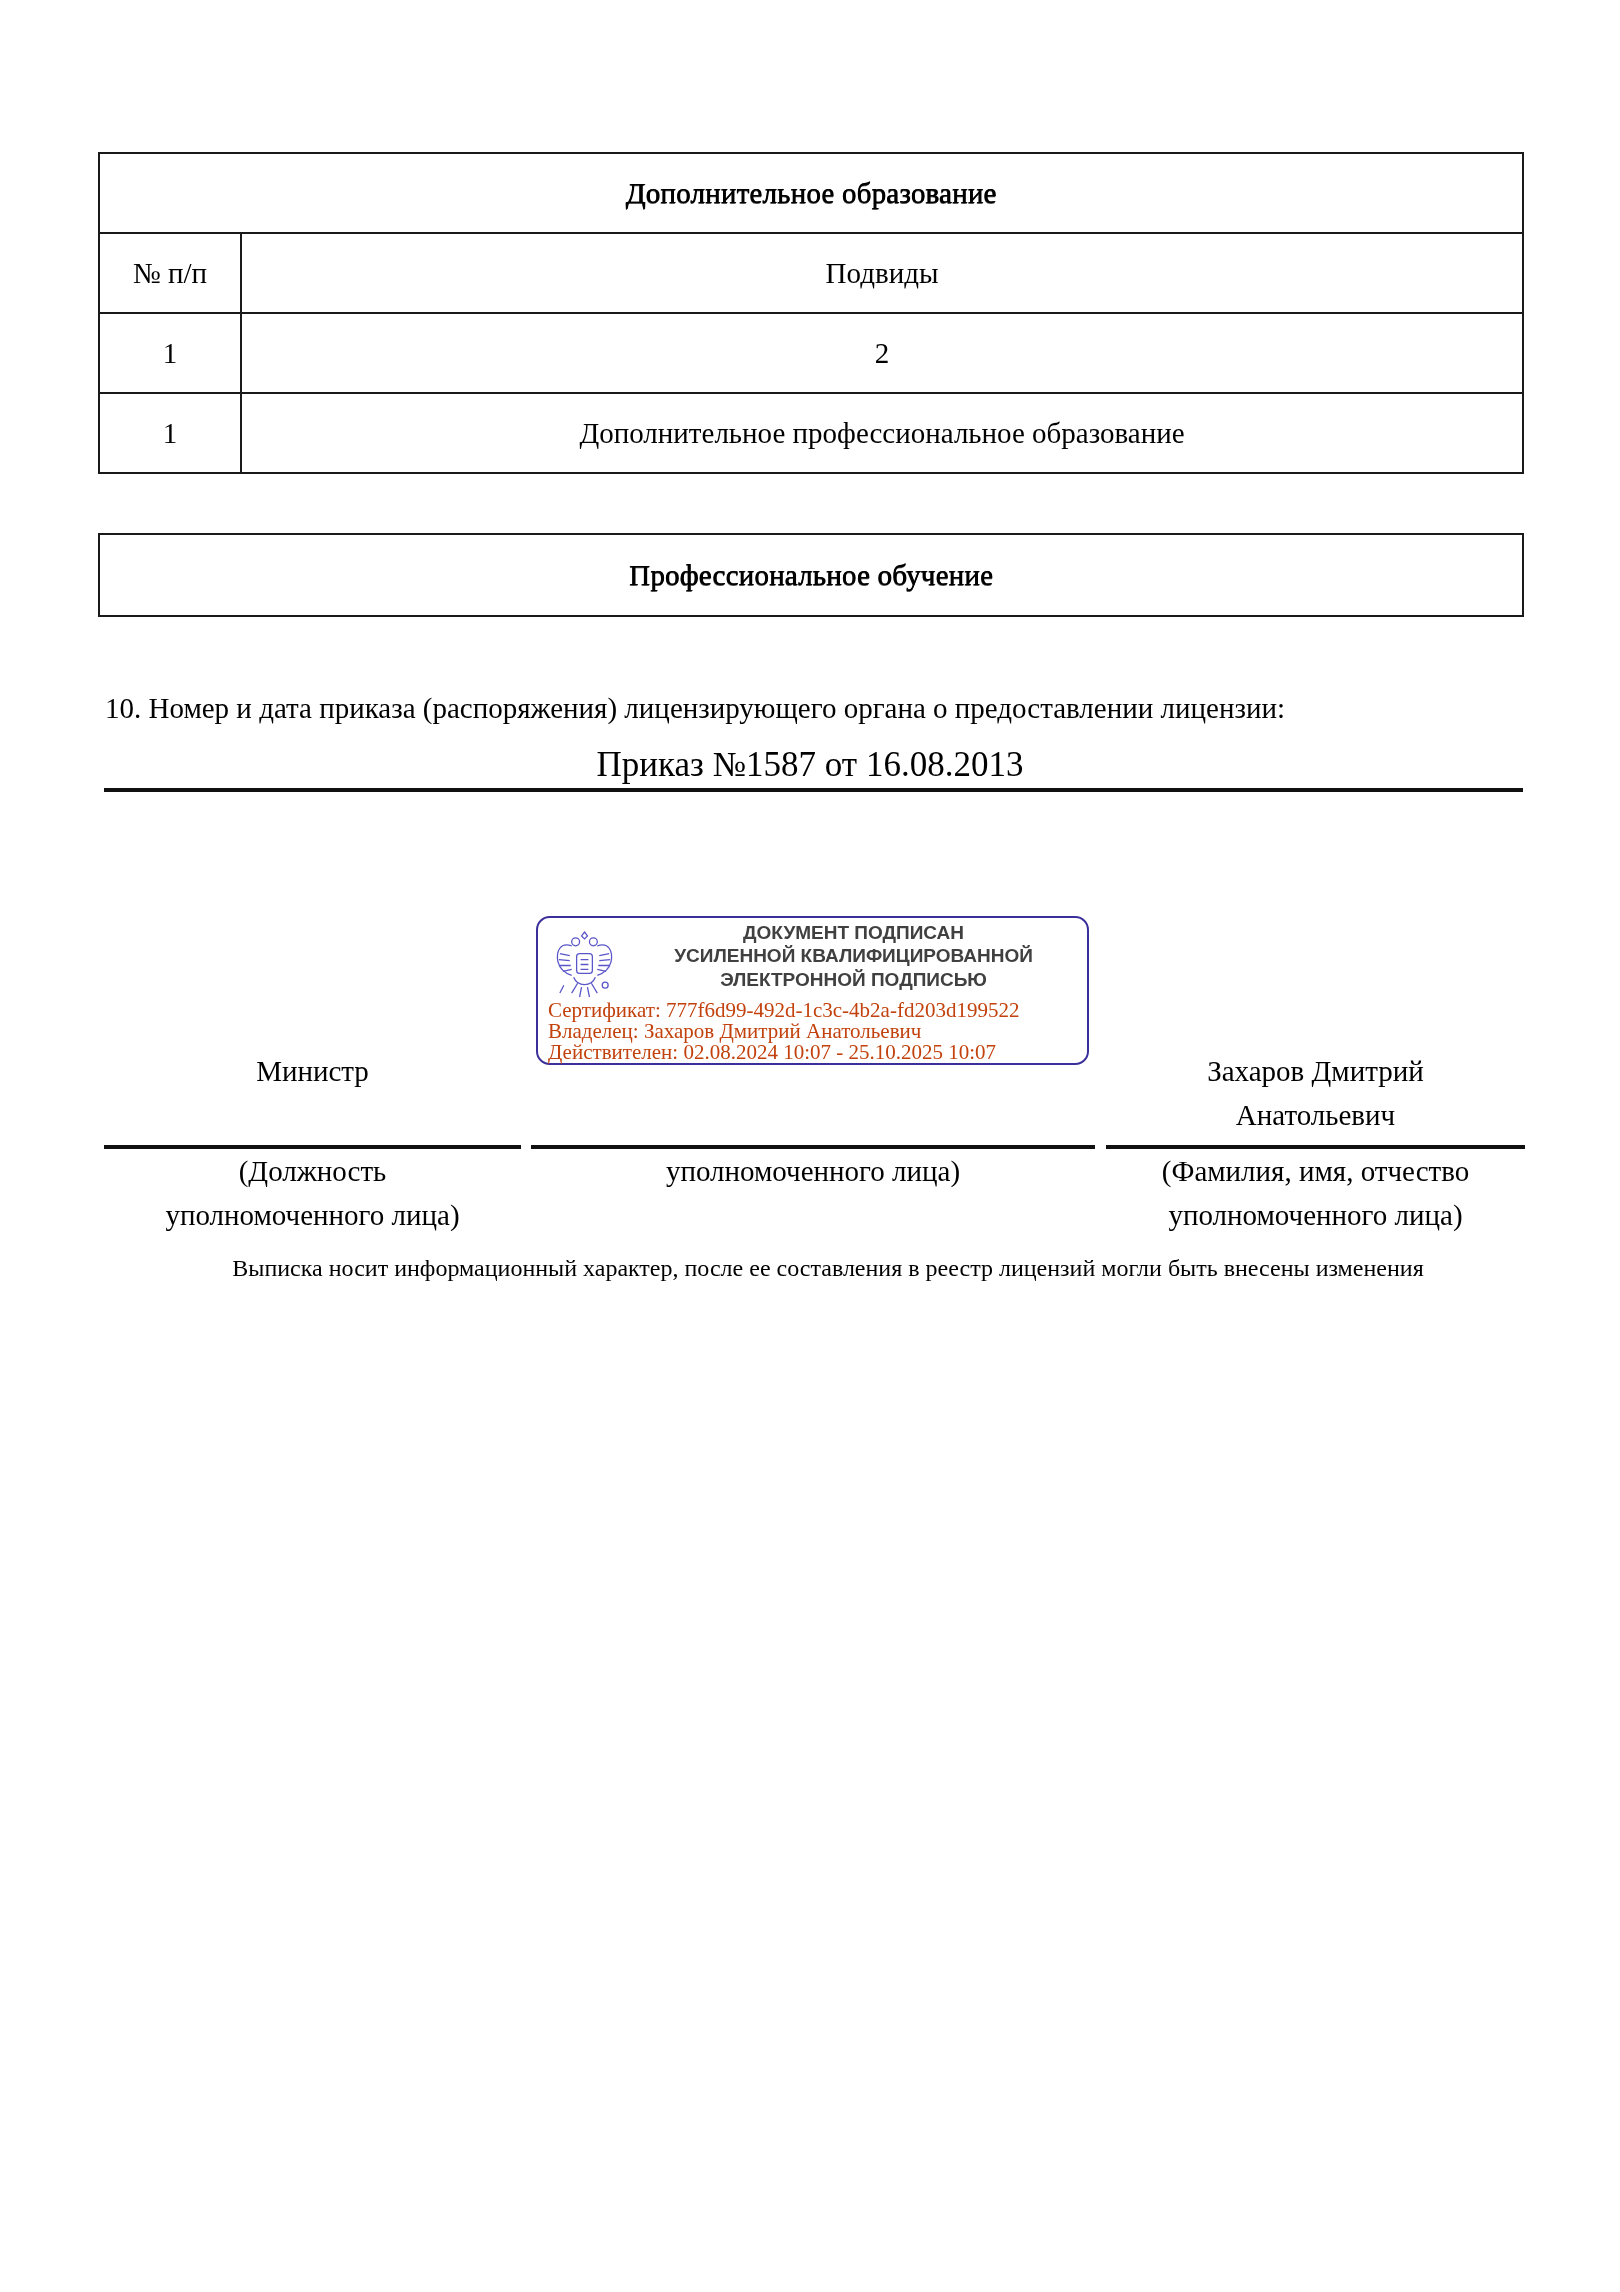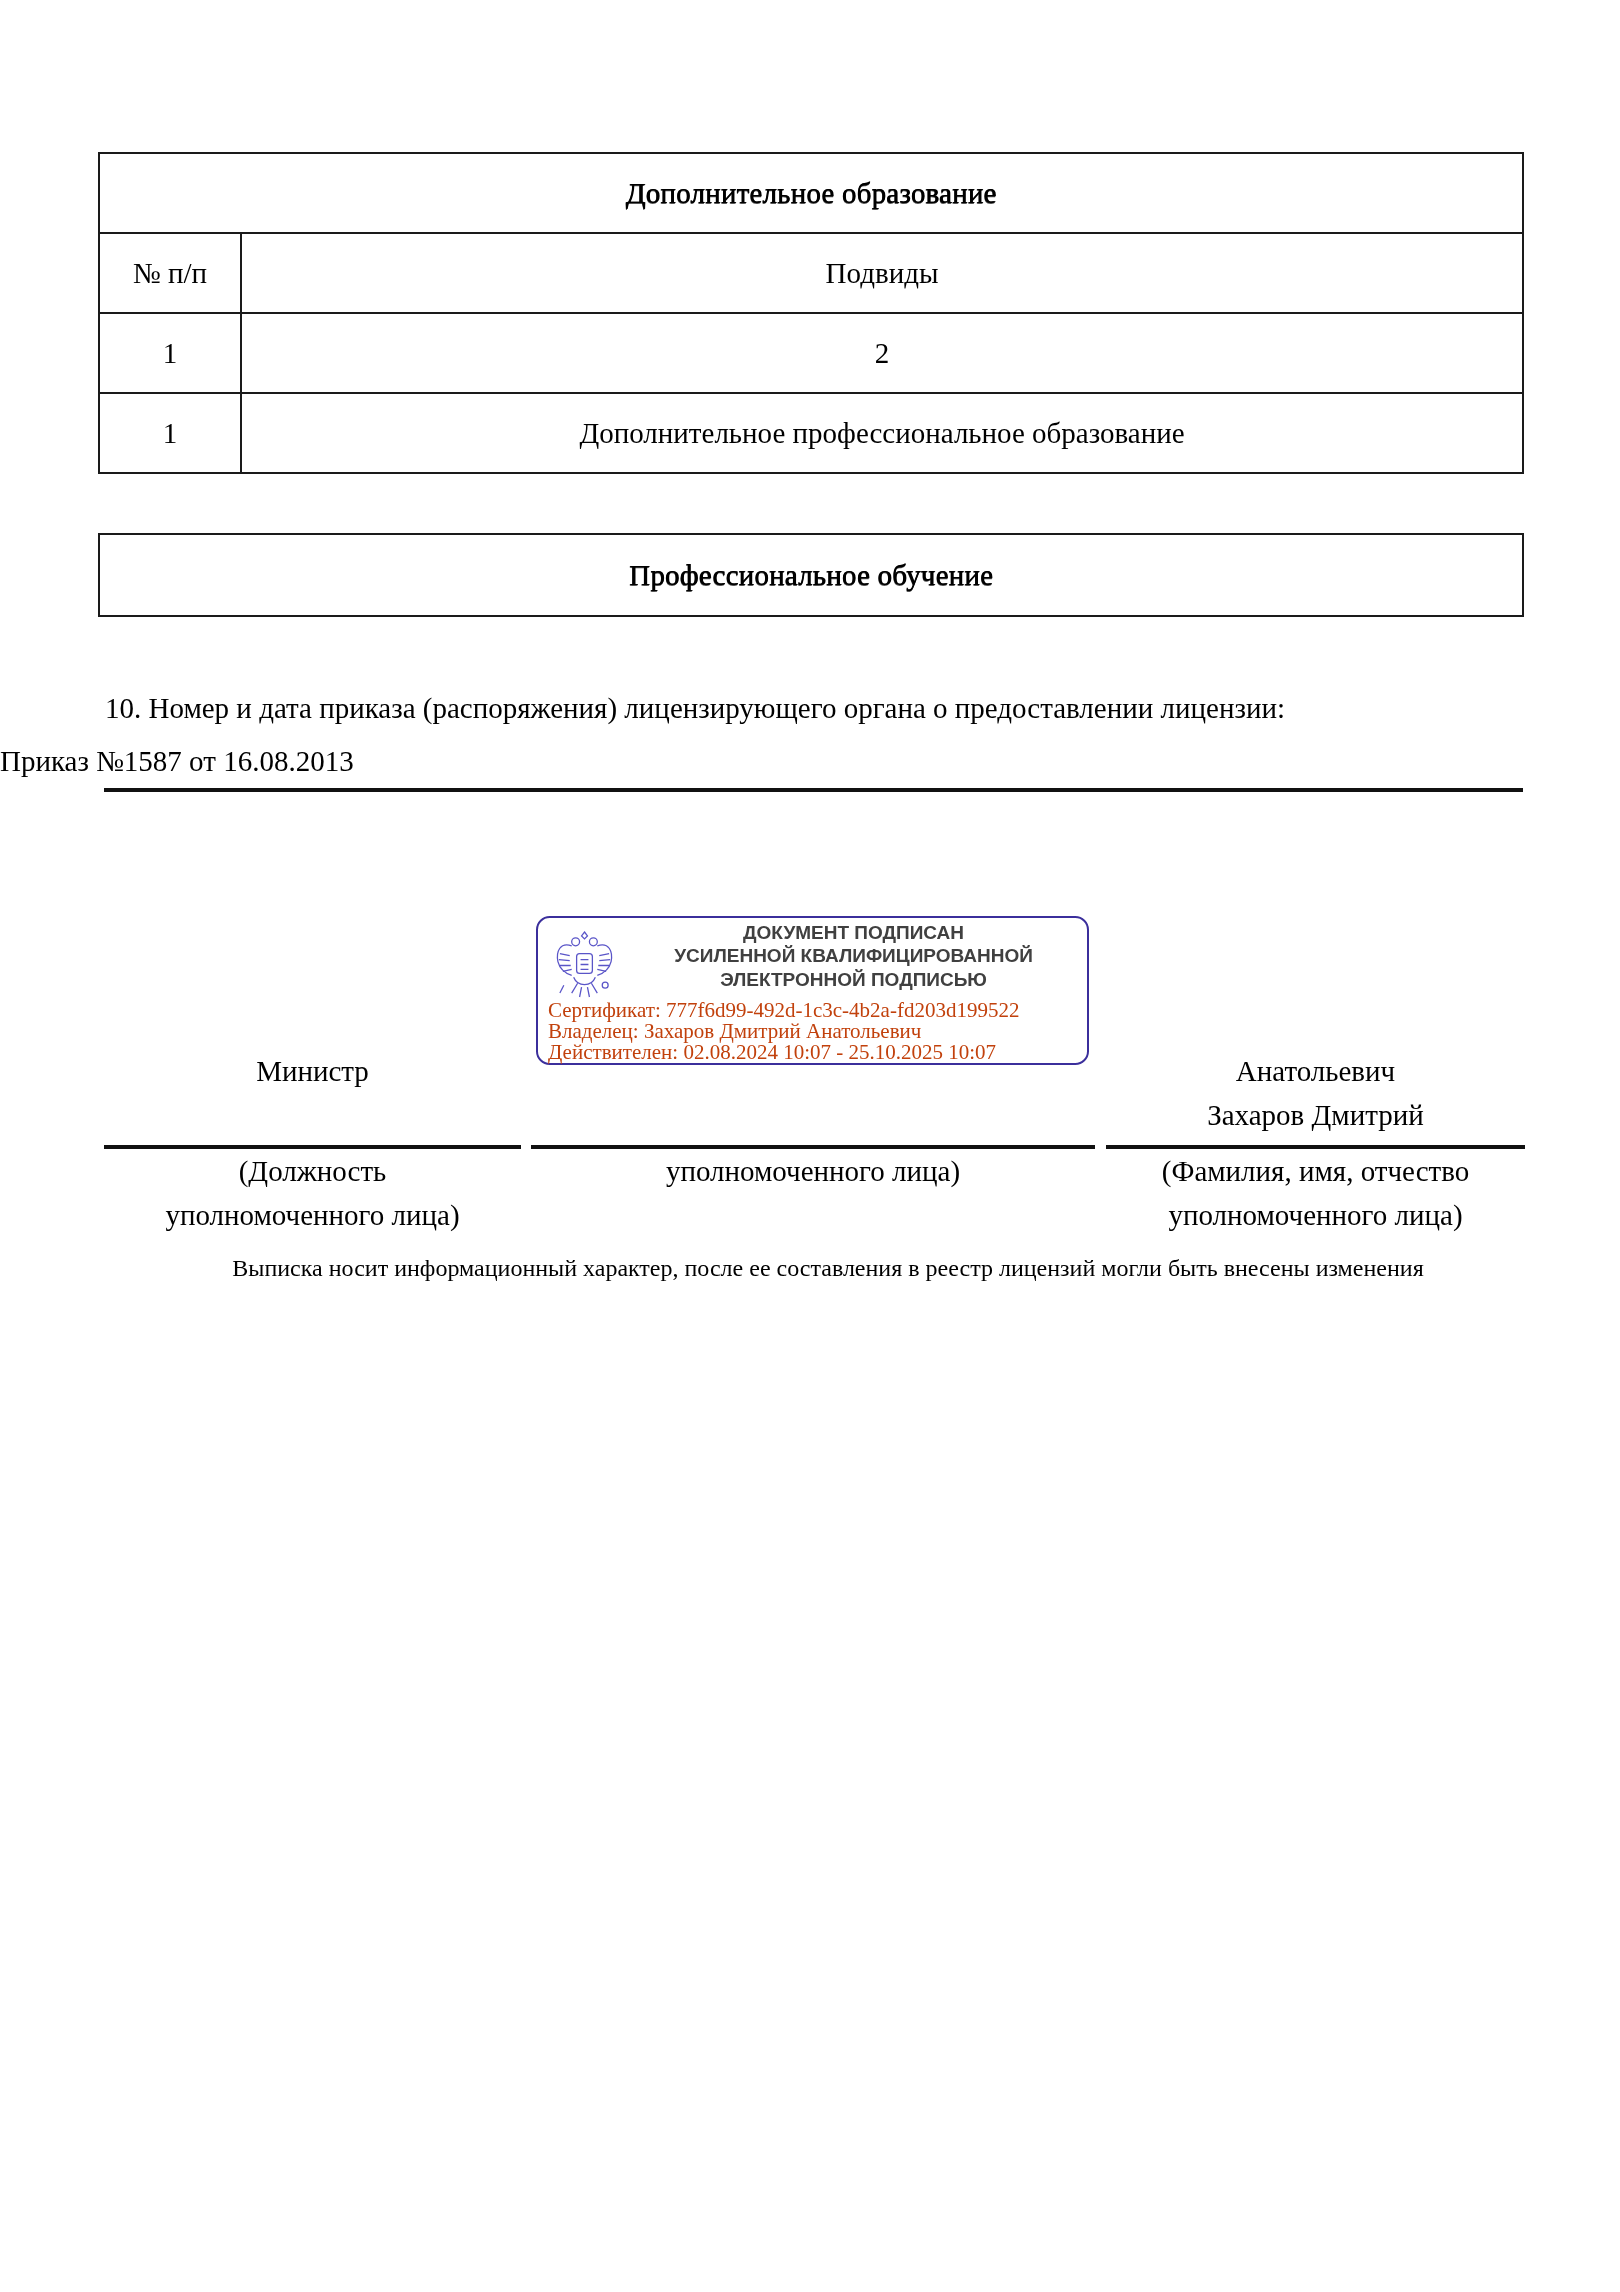--- a/index.html
+++ b/index.html
@@ -9,21 +9,21 @@
   table.t1 { position: absolute; left: 98px; top: 152px; width: 1426px;
              border-collapse: collapse; font-size: 29px; }
   table.t1 td { border: 2px solid #1a1a1a; text-align: center; vertical-align: middle;
                 height: 78px; padding: 0; }
   table.t1 td.num { width: 140px; }
   .section-title { text-shadow: 0.6px 0 0 #000, 0 0.6px 0 #555; letter-spacing: 0.2px; }
   .box2 { position: absolute; left: 98px; top: 533px; width: 1422px; height: 80px;
           border: 2px solid #1a1a1a; display: flex; align-items: center; justify-content: center;
           font-size: 29px; }
   .item10 { left: 105px; top: 692px; font-size: 29px; white-space: nowrap; }
-  .order { left: 0; width: 1620px; top: 745px; font-size: 29px; }
+  .order { left: 0; width: 1620px; top: 745px; text-align: center; font-size: 35px; }
   .hline { background: #111; height: 3.9px; }
   .stamp { left: 536px; top: 916px; width: 553px; height: 149px; box-sizing: border-box;
            border: 2.5px solid #3b2f9c; border-radius: 13.7px; color: #3b2f9c; }
   .stamp .emblem { position: absolute; left: 13.7px; top: 9.8px; width: 65px; height: 73px; }
   .stamp .head { position: absolute; left: 88px; right: 5.9px; top: 2.9px; text-align: center;
                  font-family: "Liberation Sans", "DejaVu Sans", sans-serif; font-weight: bold;
                  font-size: 19px; line-height: 23.5px; color: #404040; }
   .stamp .line { position: absolute; left: 10px; font-size: 21px; color: #c2410c; white-space: nowrap; }
   .sig-text { font-size: 29px; text-align: center; line-height: 44px; }
   .footnote { left: 18px; width: 1620px; top: 1255px; text-align: center; font-size: 24px; }
@@ -82,22 +82,22 @@
     <div>УСИЛЕННОЙ КВАЛИФИЦИРОВАННОЙ</div>
     <div>ЭЛЕКТРОННОЙ ПОДПИСЬЮ</div>
   </div>
   <div class="line" style="top:80px;">Сертификат: 777f6d99-492d-1c3c-4b2a-fd203d199522</div>
   <div class="line" style="top:101px;">Владелец: Захаров Дмитрий Анатольевич</div>
   <div class="line" style="top:122px;">Действителен: 02.08.2024 10:07 - 25.10.2025 10:07</div>
 </div>
 
 <div class="abs sig-text" style="left:104px; width:417px; top:1049px;">Министр</div>
 <div class="abs sig-text" style="left:1106px; width:419px; top:1049px;">
+  <div>Захаров Дмитрий</div>
   <div>Анатольевич</div>
-  <div>Захаров Дмитрий</div>
 </div>
 
 <div class="abs hline" style="left:104px; top:1145px; width:417px;"></div>
 <div class="abs hline" style="left:531px; top:1145px; width:564px;"></div>
 <div class="abs hline" style="left:1106px; top:1145px; width:419px;"></div>
 
 <div class="abs sig-text" style="left:104px; width:417px; top:1149px;">
   <div>(Должность</div>
   <div>уполномоченного лица)</div>
 </div>

